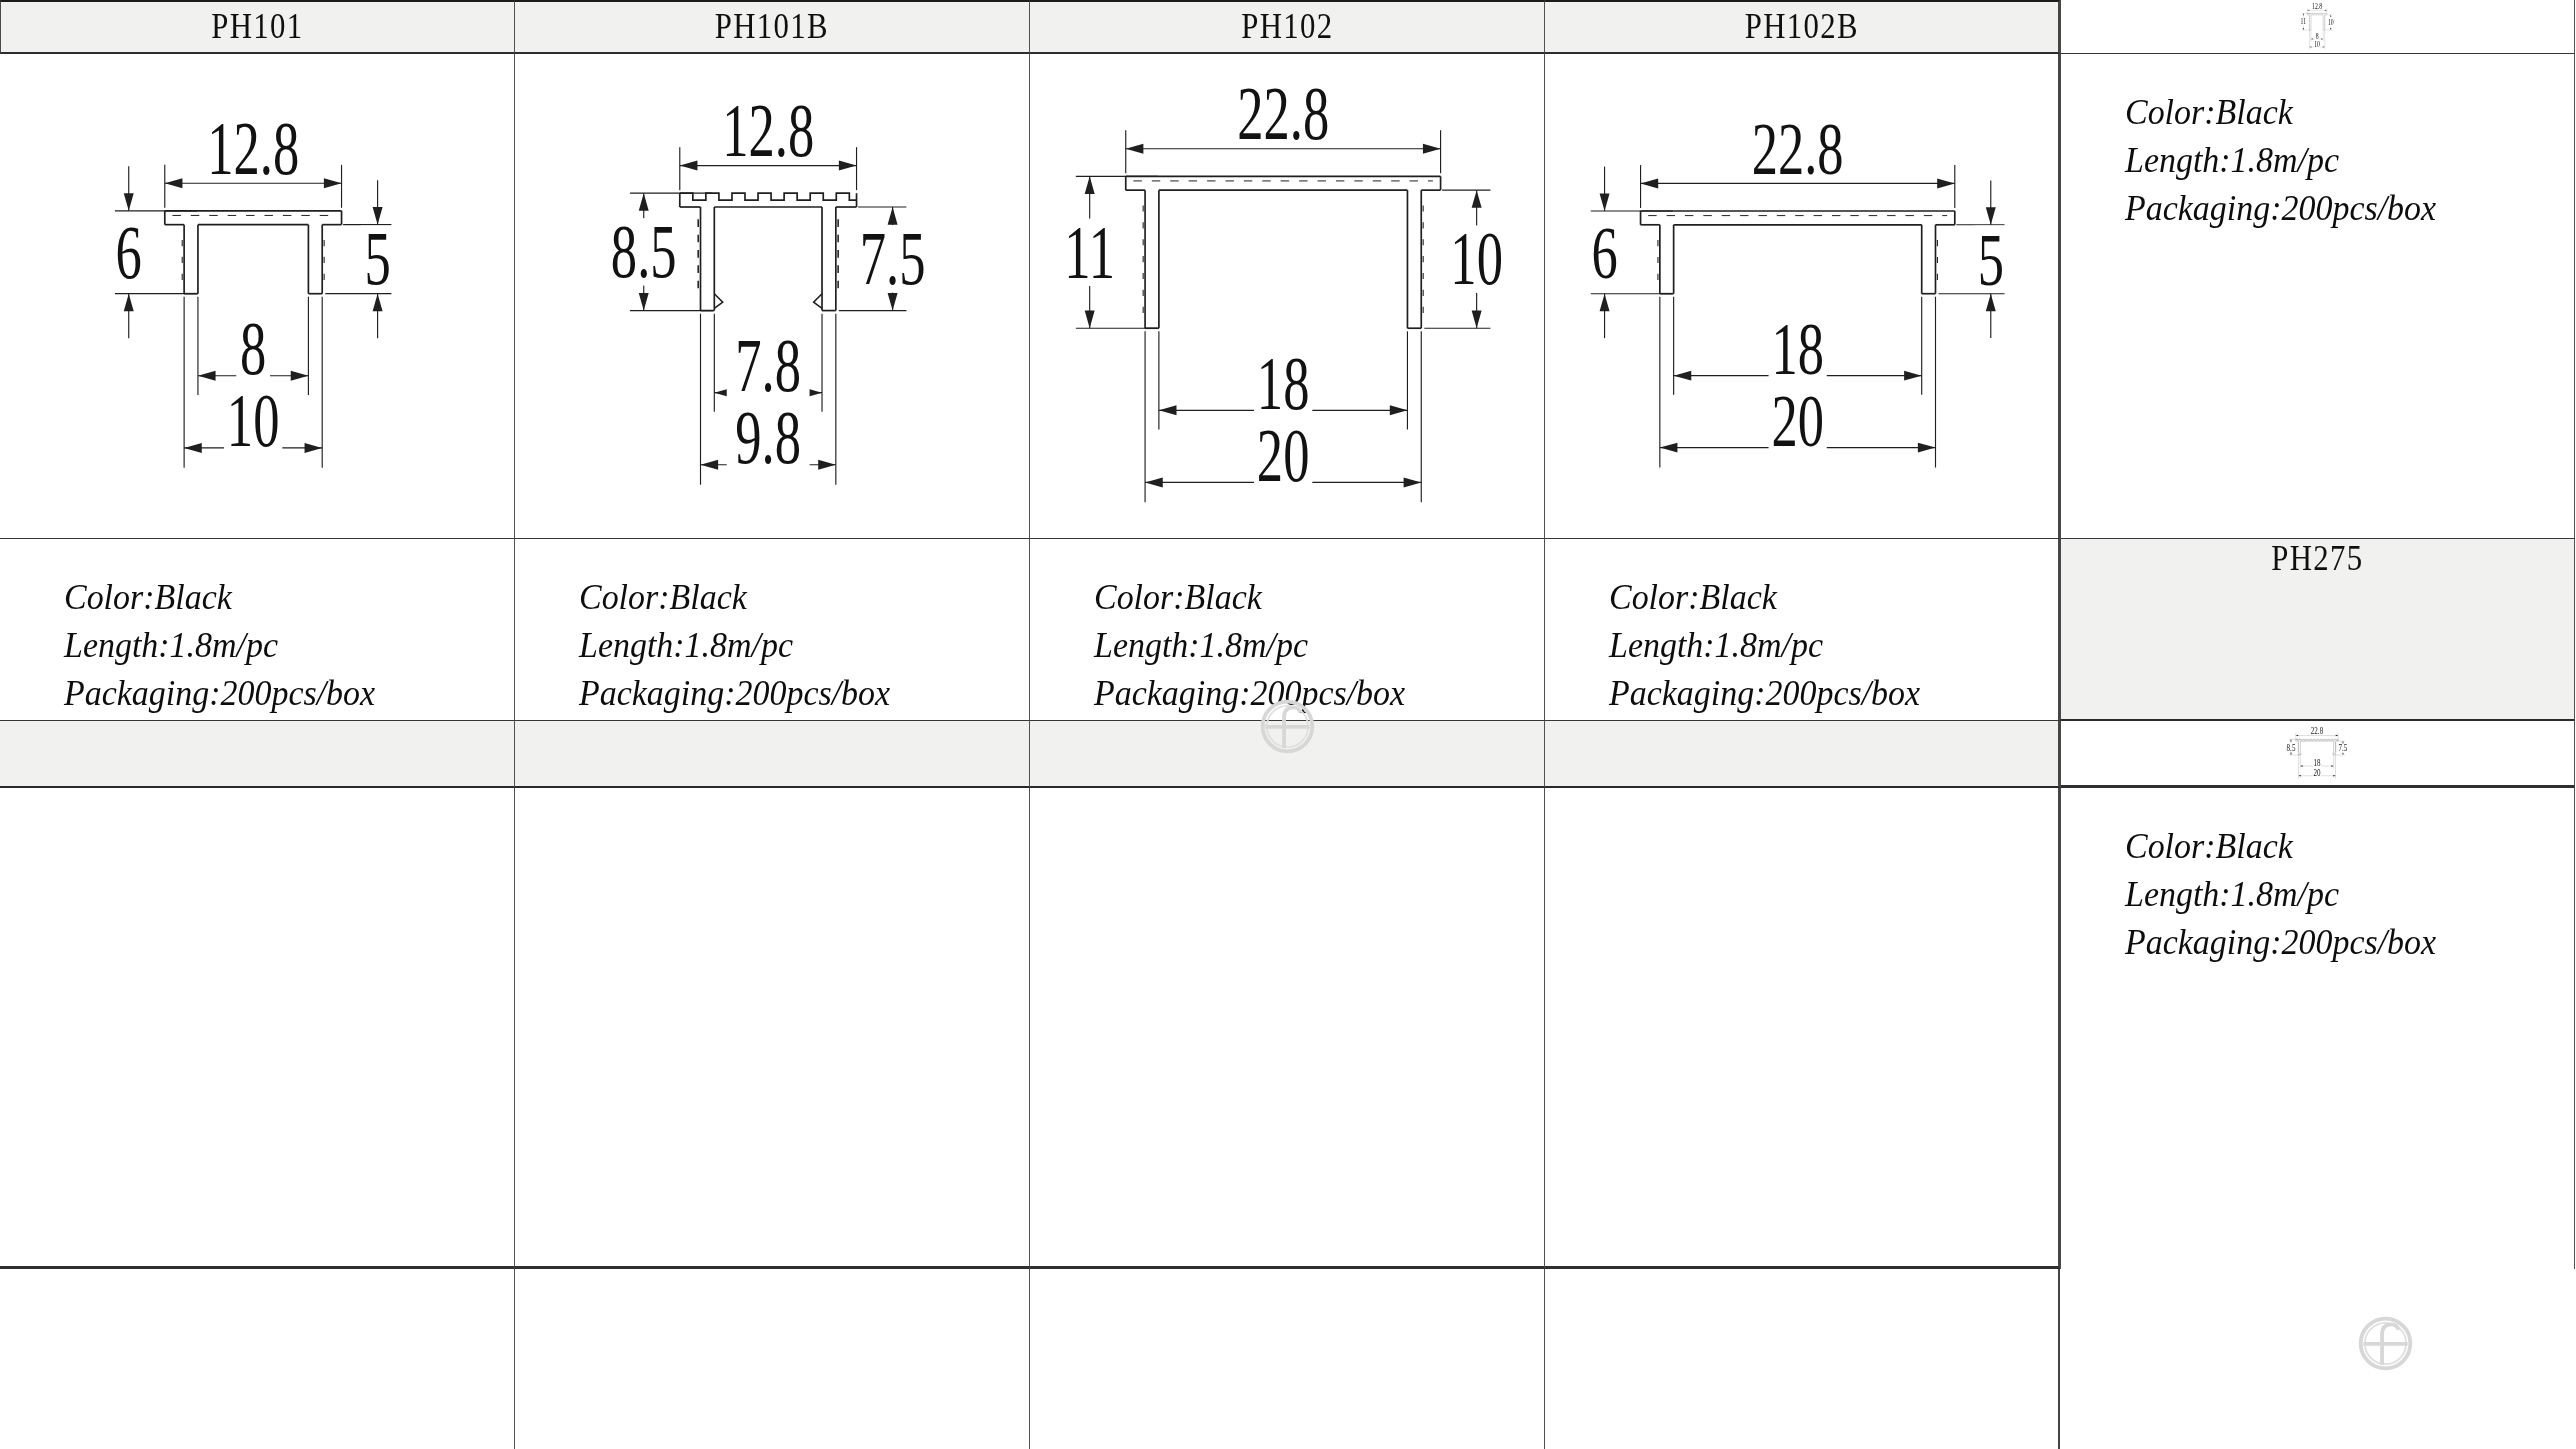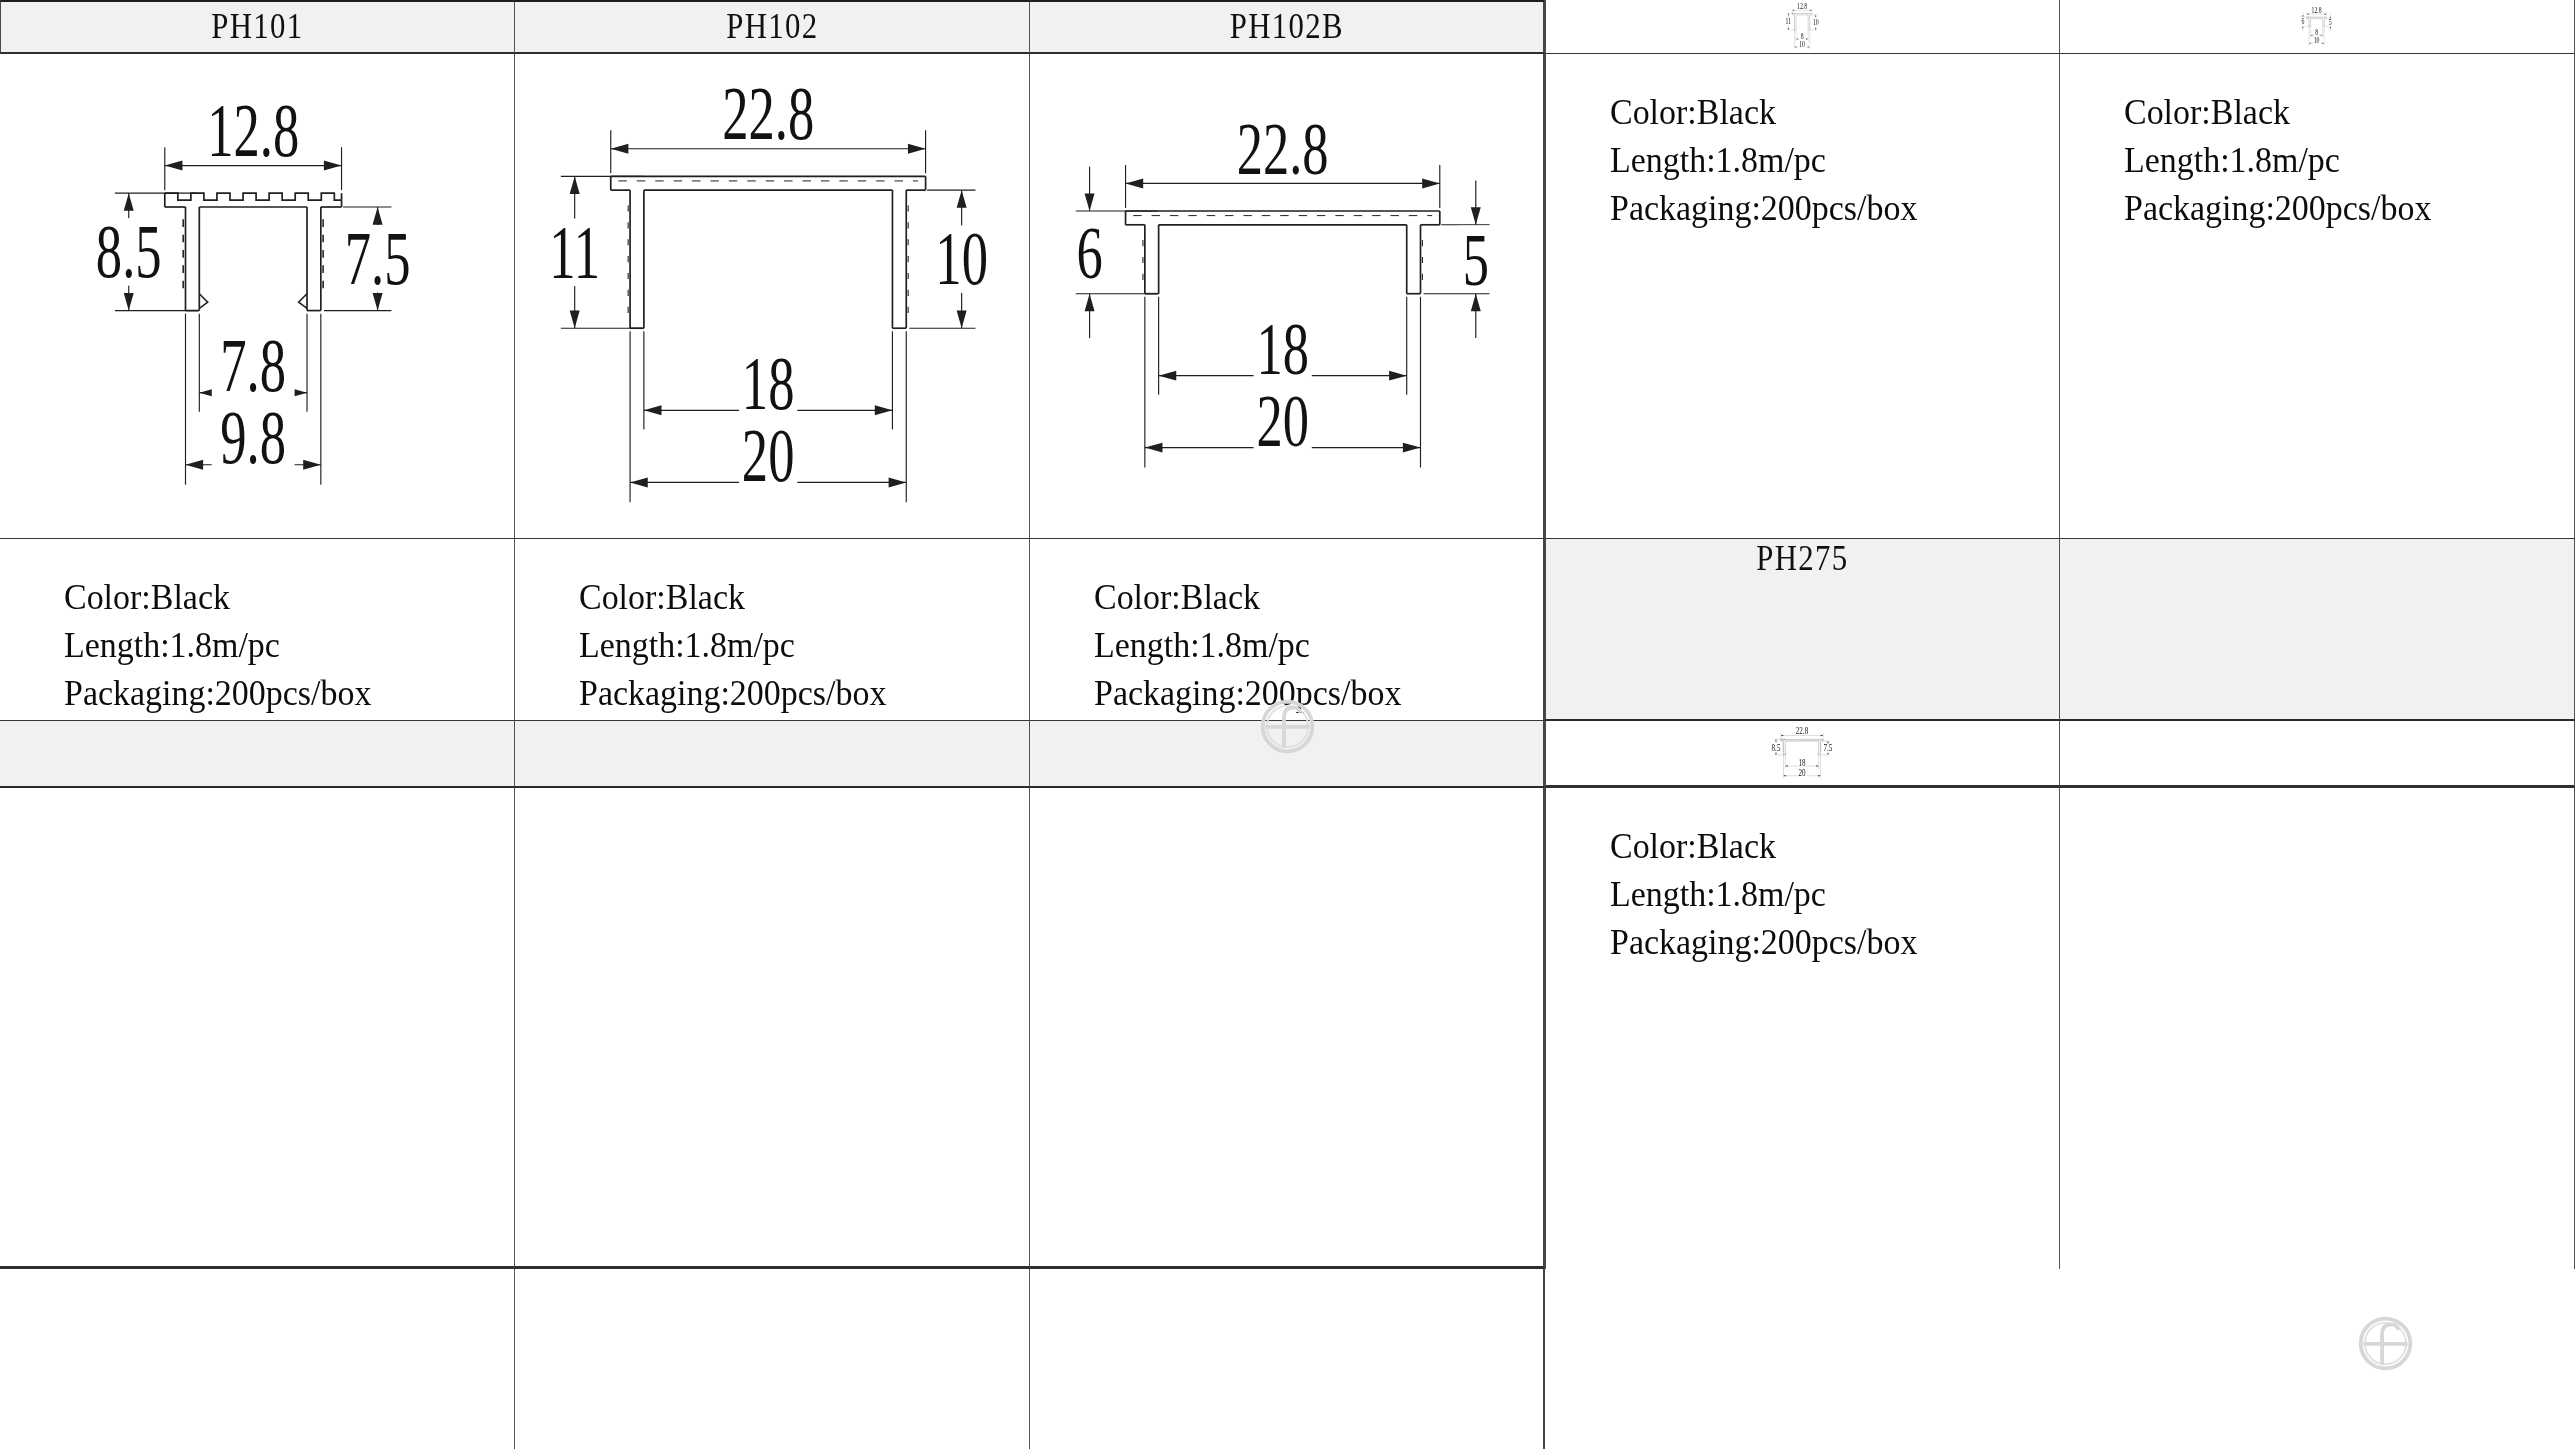--- a/index.html
+++ b/index.html
@@ -16,34 +16,37 @@
   .rA{border-top:2.3px solid #1c1c1c;border-bottom:2.3px solid #2e2e2e;background:#f1f1f0;
       display:flex;align-items:center;justify-content:center;}
   .rB{border-bottom:1.5px solid #363636;}
   .rC{border-bottom:1.5px solid #363636;}
   .rD{border-bottom:2.3px solid #2a2a2a;background:#f1f1f0;
       display:flex;align-items:flex-start;justify-content:center;}
   .rE{border-bottom:3.8px solid #2f2f2f;}
   .rF{border-bottom:none;}
   .header-label{font-size:35px;color:#101010;letter-spacing:1.5px;white-space:nowrap;
                 transform:scaleX(.88);}
-  .spec{padding:35px 6.1px 0 64px;font-size:35px;line-height:48px;color:#0d0d0d;}
+  .spec{padding:35px 6.1px 0 64px;font-size:35px;line-height:48px;color:#0d0d0d;font-style:italic;}
   .spec div{white-space:nowrap;transform:scaleX(.97);transform-origin:0 50%;}
   .drawing-wrap{width:100%;height:100%;display:block;}
   .wm{position:absolute;width:55px;height:55px;pointer-events:none;}
   .wm1{left:1260px;top:699px;}
   .wm2{left:2358px;top:1316px;}
 </style>
 </head>
 <body>
 
 <div class="sheet">
 
   <div class="cell rA c1">
     <span class="header-label">PH101</span>
+  </div>
+  <div class="cell rA">
+    <span class="header-label">PH101B</span>
   </div>
   <div class="cell rA">
     <span class="header-label">PH102</span>
   </div>
   <div class="cell rA c5">
     <span class="header-label">PH102B</span>
   </div>
 
   <div class="cell rB c1">
     <svg class="drawing-wrap profile-svg" width="514" height="481" viewBox="0 0 670 628">

